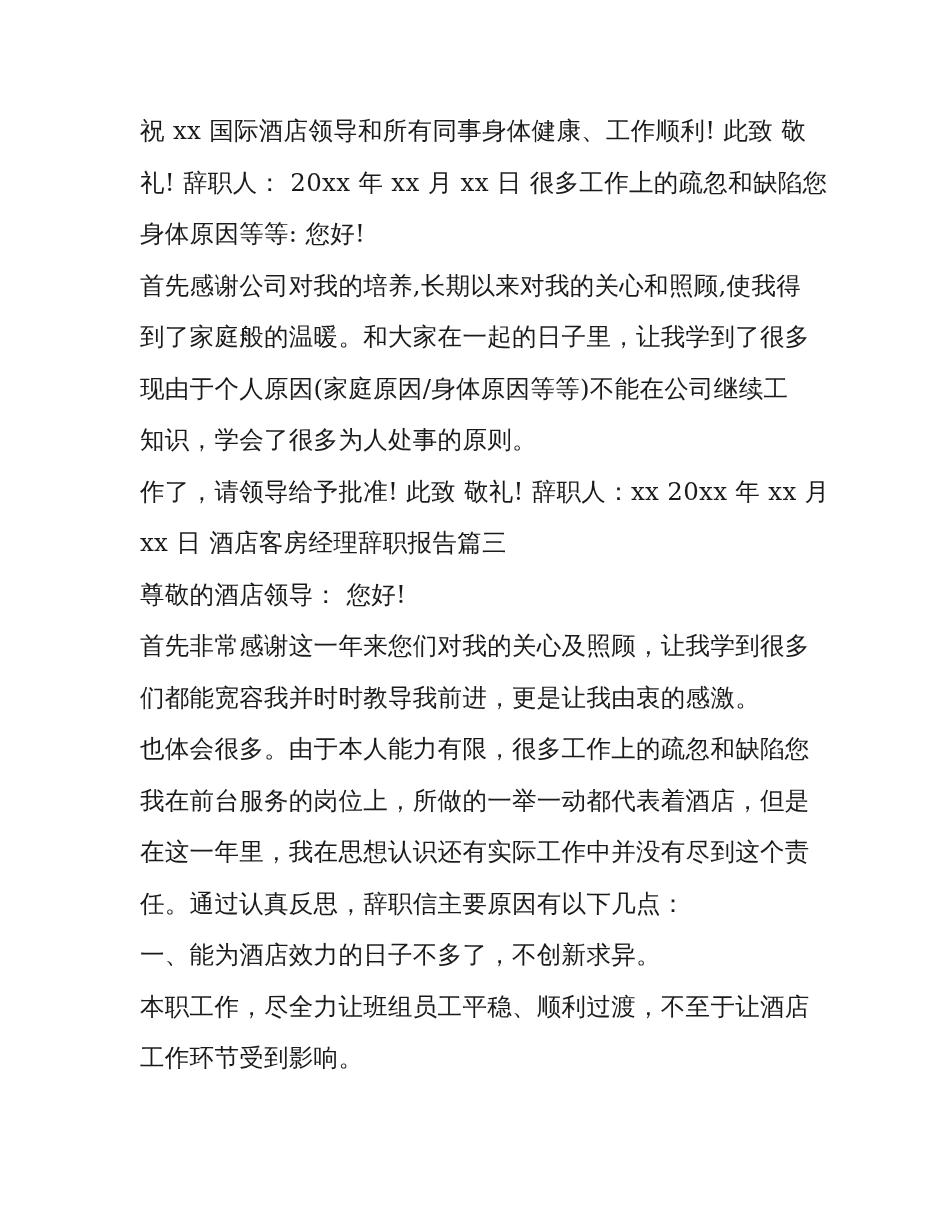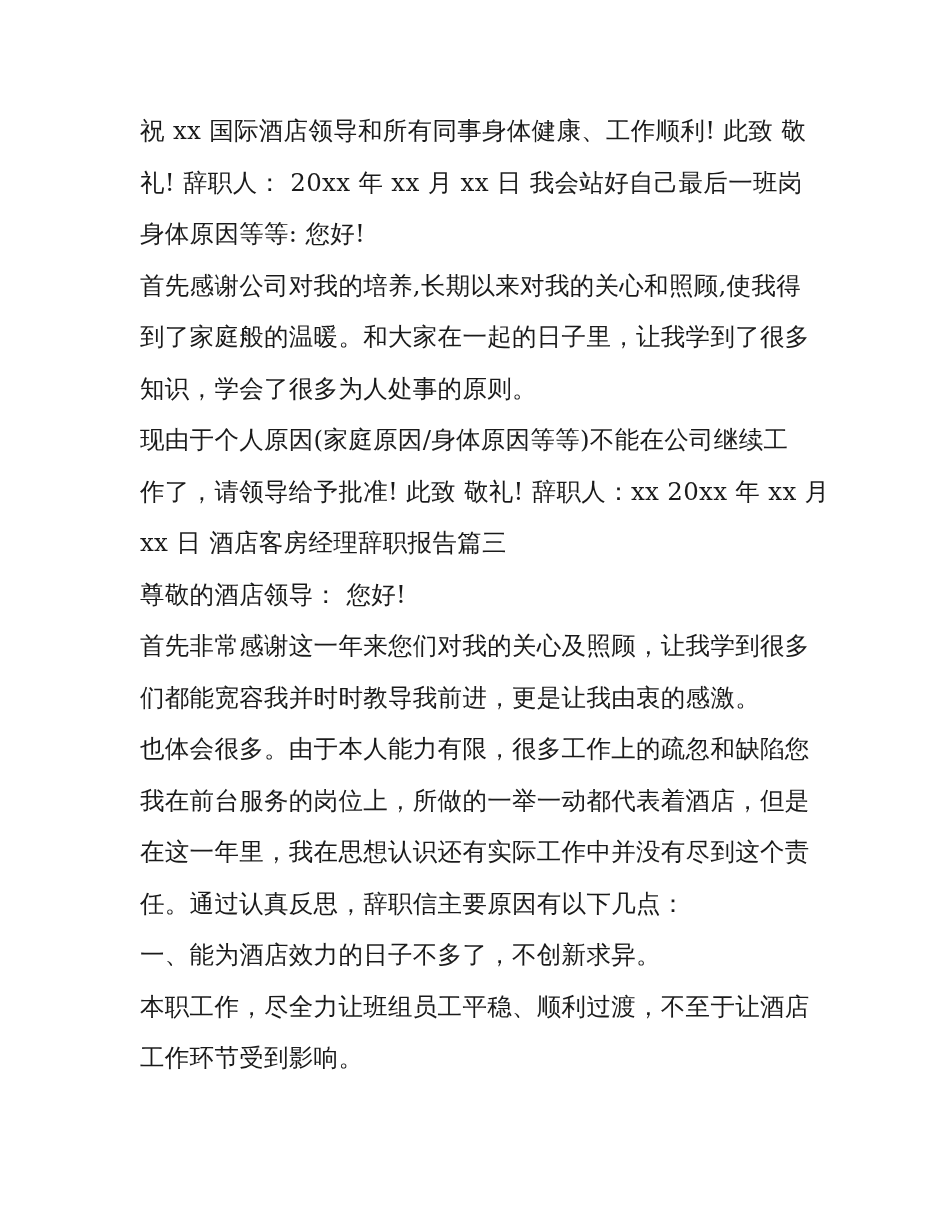--- a/index.html
+++ b/index.html
@@ -37,26 +37,26 @@
       white-space: nowrap;
       letter-spacing: 0.3px;
     }
   </style>
 </head>
 <body>
 
 <div class="page">
   <div class="content">
     <div class="line">祝 xx 国际酒店领导和所有同事身体健康、工作顺利! 此致 敬</div>
-    <div class="line">礼! 辞职人： 20xx 年 xx 月 xx 日 我会站好自己最后一班岗</div>
+    <div class="line">礼! 辞职人： 20xx 年 xx 月 xx 日 很多工作上的疏忽和缺陷您</div>
     <div class="line">身体原因等等: 您好!</div>
     <div class="line">首先感谢公司对我的培养,长期以来对我的关心和照顾,使我得</div>
     <div class="line">到了家庭般的温暖。和大家在一起的日子里，让我学到了很多</div>
+    <div class="line">现由于个人原因(家庭原因/身体原因等等)不能在公司继续工</div>
     <div class="line">知识，学会了很多为人处事的原则。</div>
-    <div class="line">现由于个人原因(家庭原因/身体原因等等)不能在公司继续工</div>
     <div class="line">作了，请领导给予批准! 此致 敬礼! 辞职人：xx 20xx 年 xx 月</div>
     <div class="line">xx 日 酒店客房经理辞职报告篇三</div>
     <div class="line">尊敬的酒店领导： 您好!</div>
     <div class="line">首先非常感谢这一年来您们对我的关心及照顾，让我学到很多</div>
     <div class="line">们都能宽容我并时时教导我前进，更是让我由衷的感激。</div>
     <div class="line">也体会很多。由于本人能力有限，很多工作上的疏忽和缺陷您</div>
     <div class="line">我在前台服务的岗位上，所做的一举一动都代表着酒店，但是</div>
     <div class="line">在这一年里，我在思想认识还有实际工作中并没有尽到这个责</div>
     <div class="line">任。通过认真反思，辞职信主要原因有以下几点：</div>
     <div class="line">一、能为酒店效力的日子不多了，不创新求异。</div>

